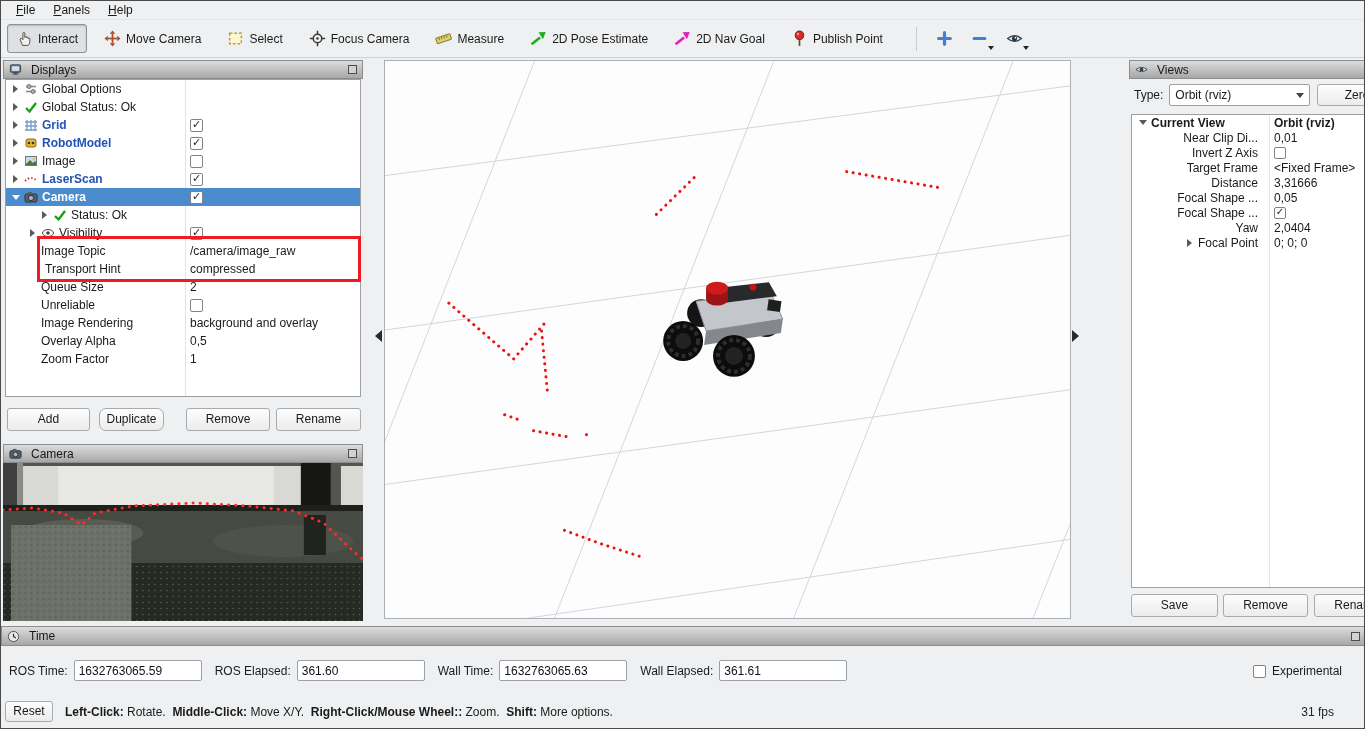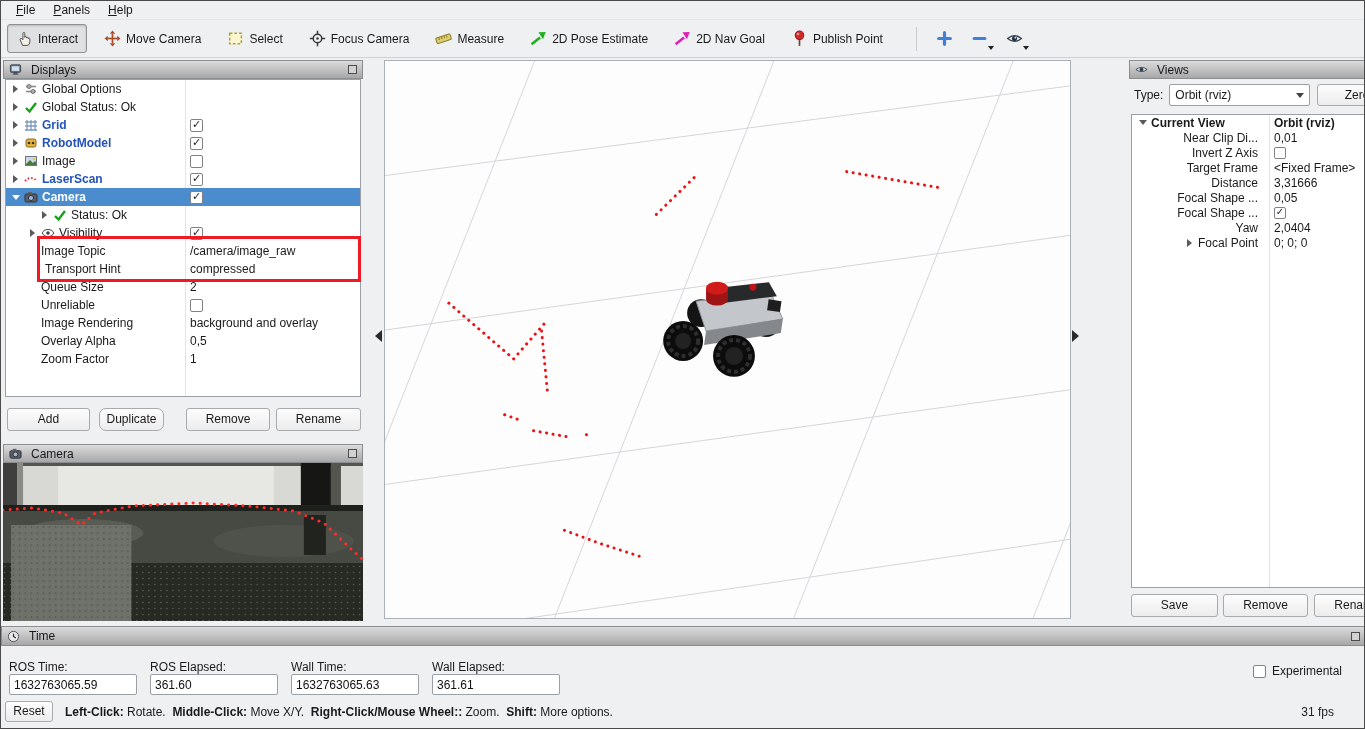--- a/index.html
+++ b/index.html
@@ -82,21 +82,21 @@
 
   
   .split-arrow { position:absolute; width:0; height:0; }
   .split-arrow.left { left:374px; top:272px; border-top:6px solid transparent; border-bottom:6px solid transparent; border-right:7px solid #2a2a2a; }
   .split-arrow.right { left:1071px; top:272px; border-top:6px solid transparent; border-bottom:6px solid transparent; border-left:7px solid #2a2a2a; }
 
   
   #time-panel { position:absolute; left:0; top:625px; width:1365px; height:104px; background:#eff0f1; }
   #time-title { position:relative; height:20px; }
   #time-fields { position:absolute; left:8px; top:34px; display:flex; align-items:center; }
-  .tfield { display:flex; margin-right:13px;flex-direction:column; }
+  .tfield { display:flex; align-items:center; margin-right:13px; }
   .tflabel { margin-right:6px; font-size:12px; white-space:nowrap; }
   .tinput { width:128px; height:21px; border:1px solid #9aa0a6; border-radius:2px; background:#fff; padding:0 4px; font:12px "Liberation Sans", sans-serif; color:#111; }
   #experimental { position:absolute; right:24px; top:38px; display:flex; align-items:center; gap:6px; font-size:12px; }
   #time-status { position:absolute; left:4px; top:75px; right:6px; display:flex; align-items:center; }
   #reset-btn { width:48px; height:21px; line-height:19px; }
   #status-text { margin-left:12px; font-size:12px; }
   #status-text span { white-space:pre; }
   #fps { margin-left:auto; margin-right:26px; font-size:12px; color:#222; }
 </style>
 </head>

